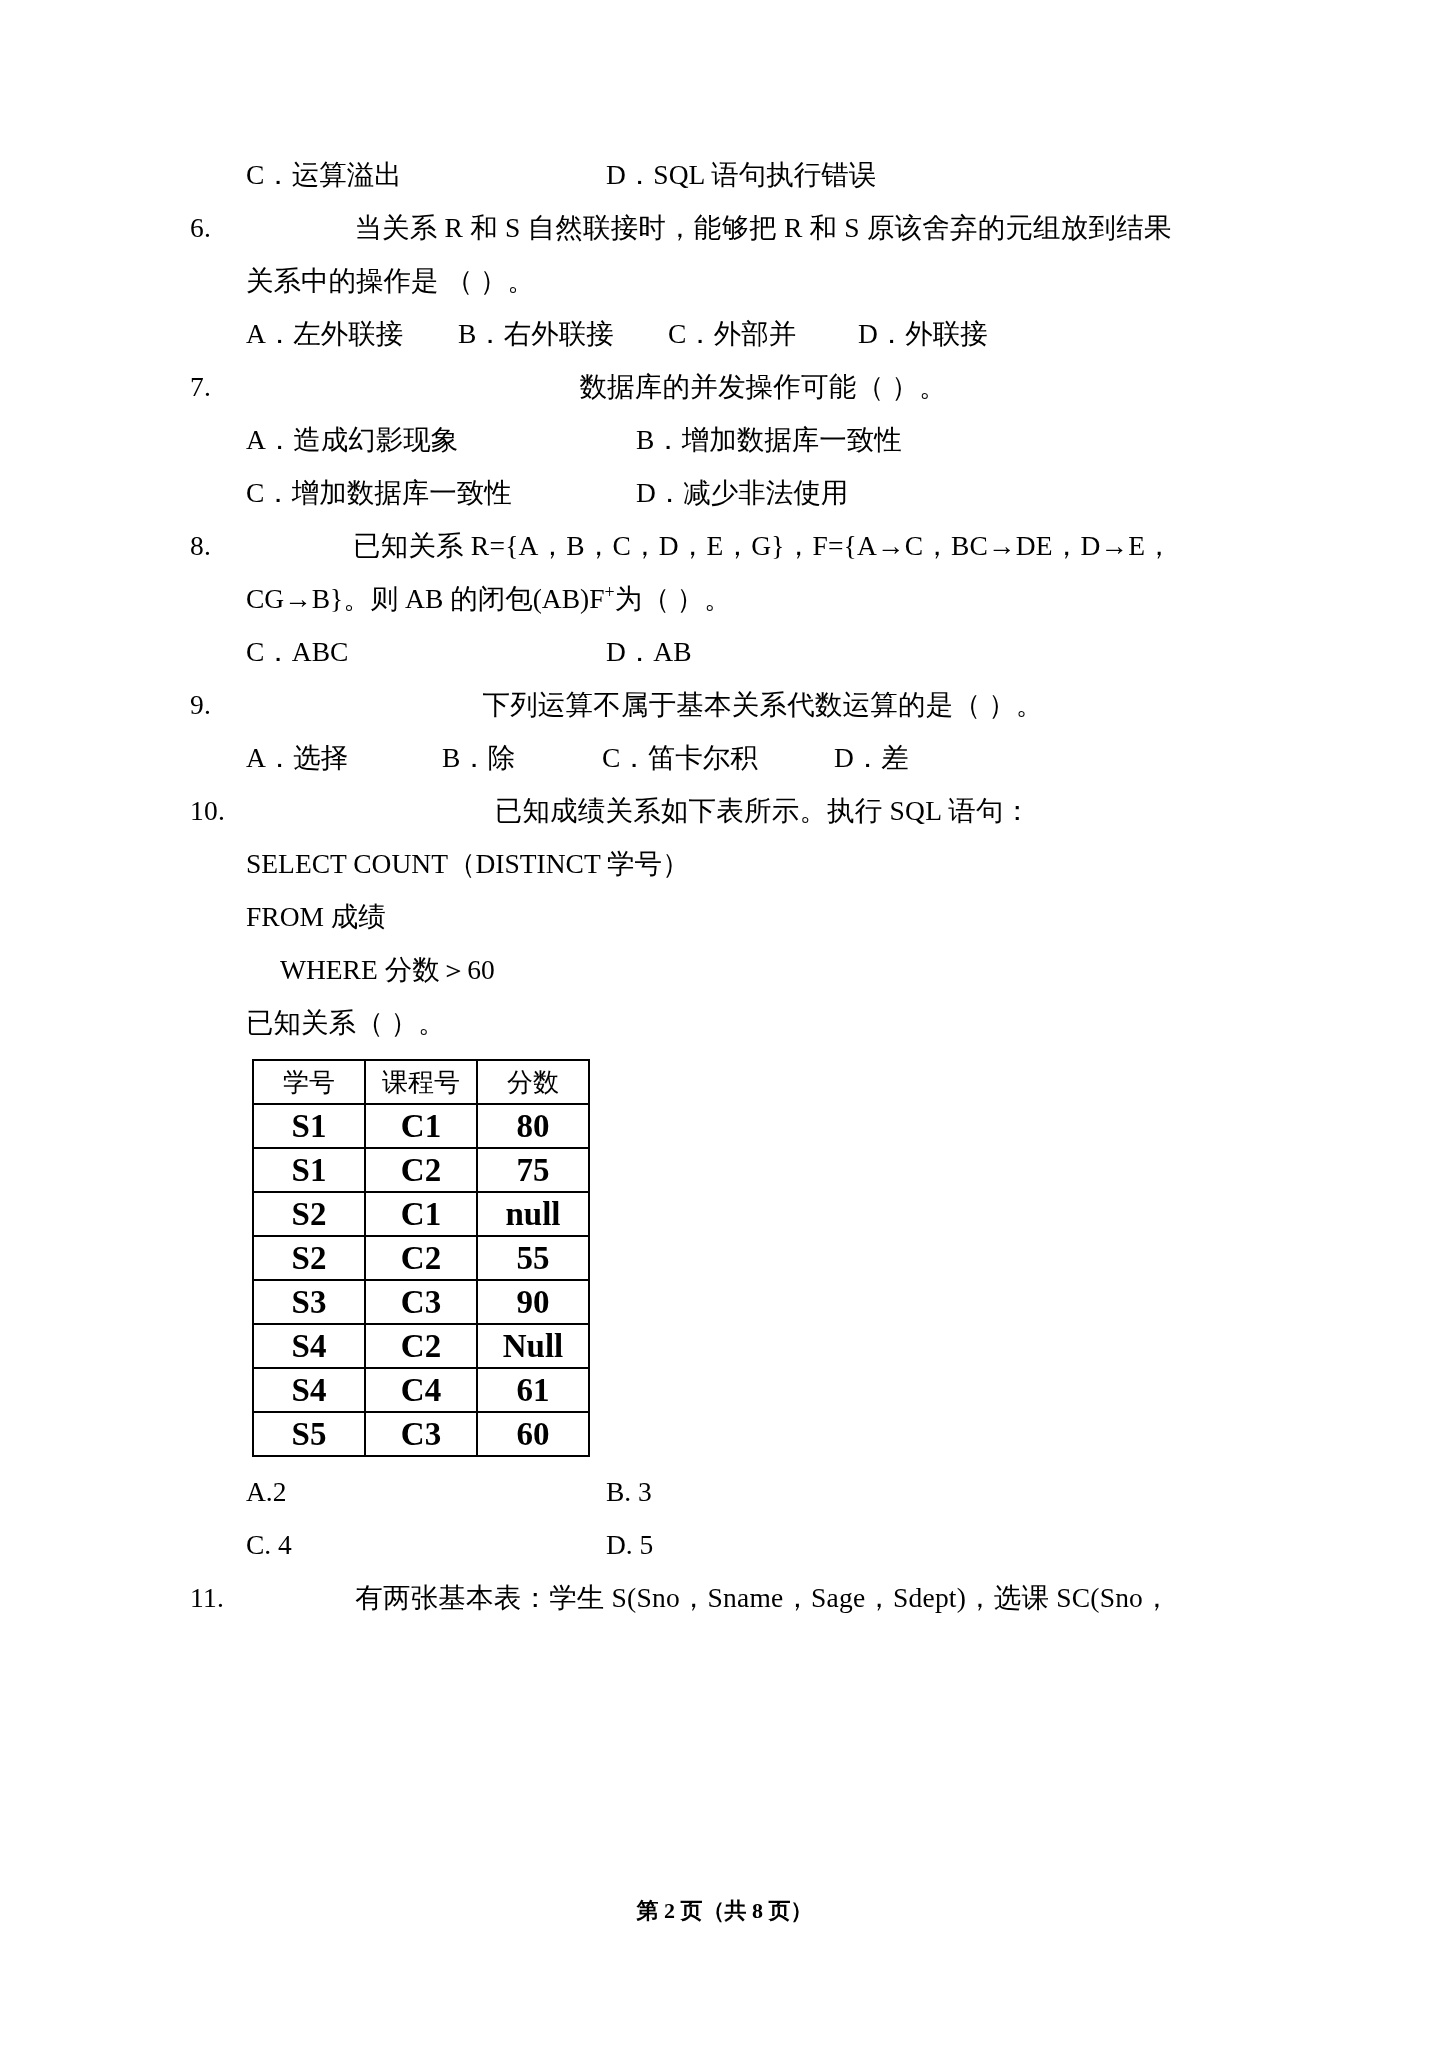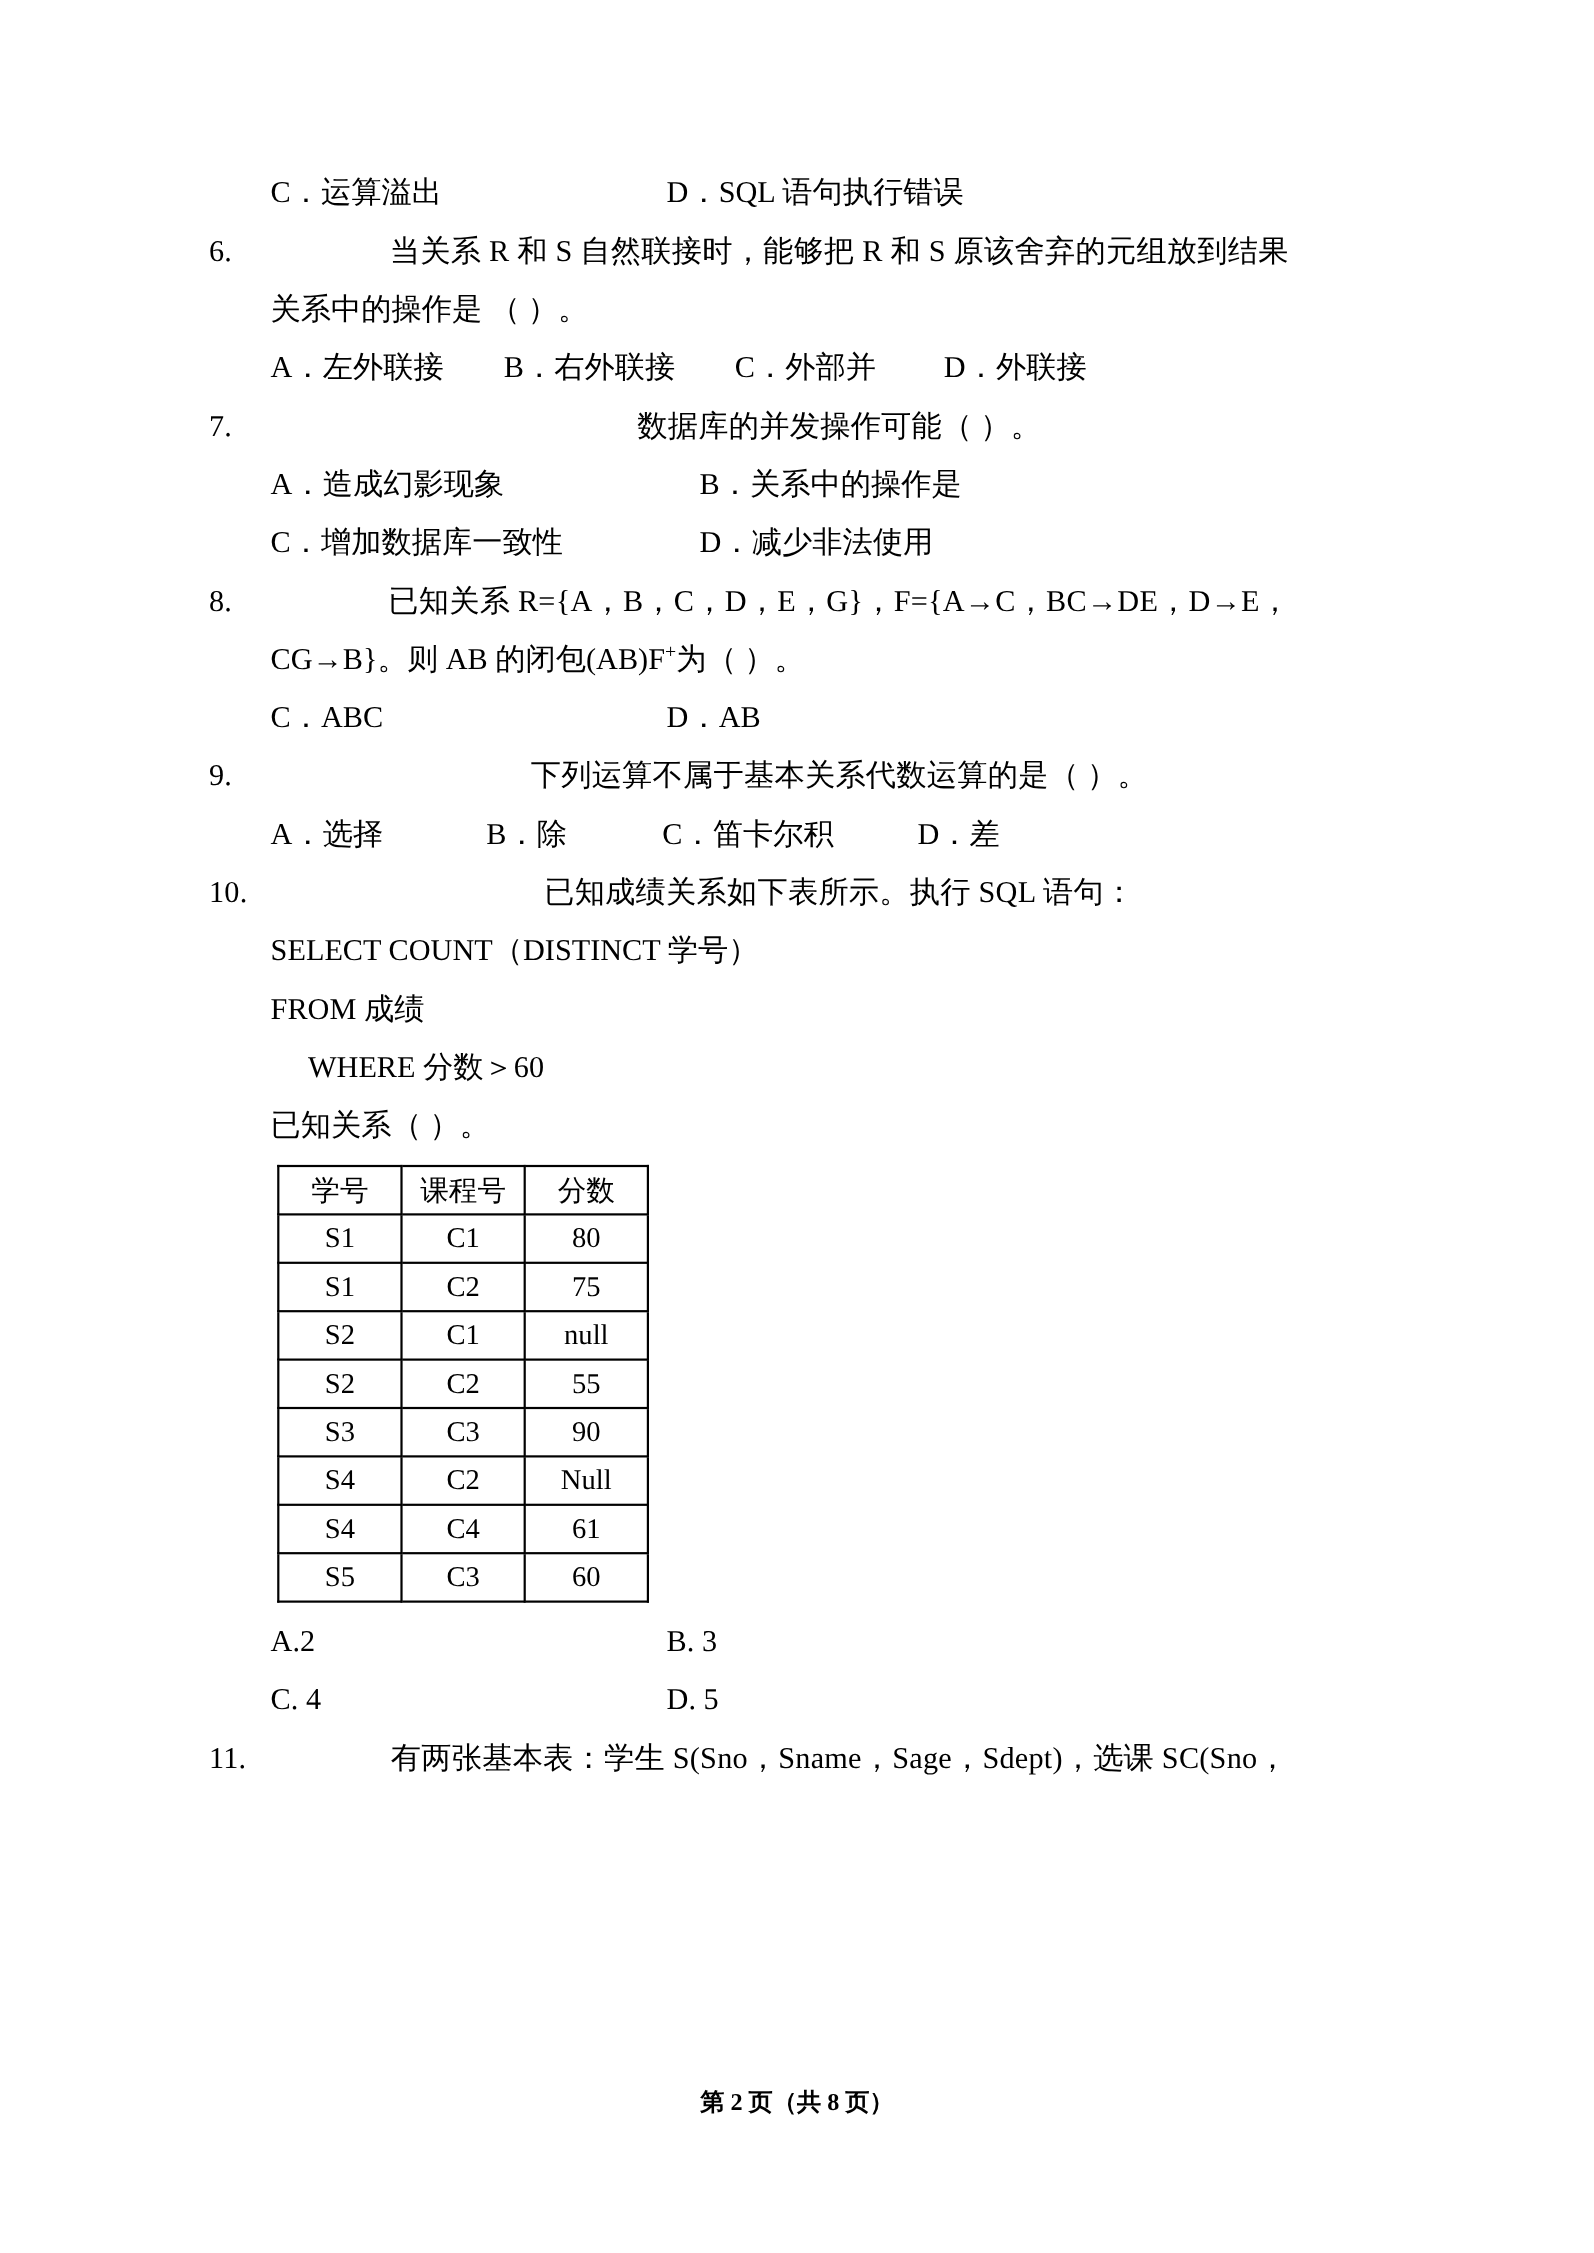--- a/index.html
+++ b/index.html
@@ -91,22 +91,22 @@
     border-collapse: collapse;
     border: 2.5px solid #000;
     table-layout: fixed;
   }
   table.score td, table.score th {
     border: 2.5px solid #000;
     width: 110px;
     height: 42px;
     text-align: center;
     vertical-align: middle;
-    font-size: 26px;
-    font-weight: normal;
+    font-size: 33px;
+    font-weight: bold;
     padding: 0;
   }
   table.score th {
     font-weight: normal;
     font-size: 26px;
     margin-top: 24px;
   }
   .footer {
     position: absolute;
     left: 0;
@@ -139,21 +139,21 @@
       <span class="opt">C．外部并</span>
       <span class="opt">D．外联接</span>
     </div>
 
     <div class="qline">
       <span class="qnum">7.</span>
       <span class="qbody">数据库的并发操作可能（              ）。</span>
     </div>
     <div class="opt-row r7">
       <span class="opt">A．造成幻影现象</span>
-      <span class="opt">B．关系中的操作是</span>
+      <span class="opt">B．增加数据库一致性</span>
     </div>
     <div class="opt-row r7">
       <span class="opt">C．增加数据库一致性</span>
       <span class="opt">D．减少非法使用</span>
     </div>
 
     <div class="qline">
       <span class="qnum">8.</span>
       <span class="qbody">已知关系 R={A，B，C，D，E，G}，F={A→C，BC→DE，D→E，</span>
     </div>

